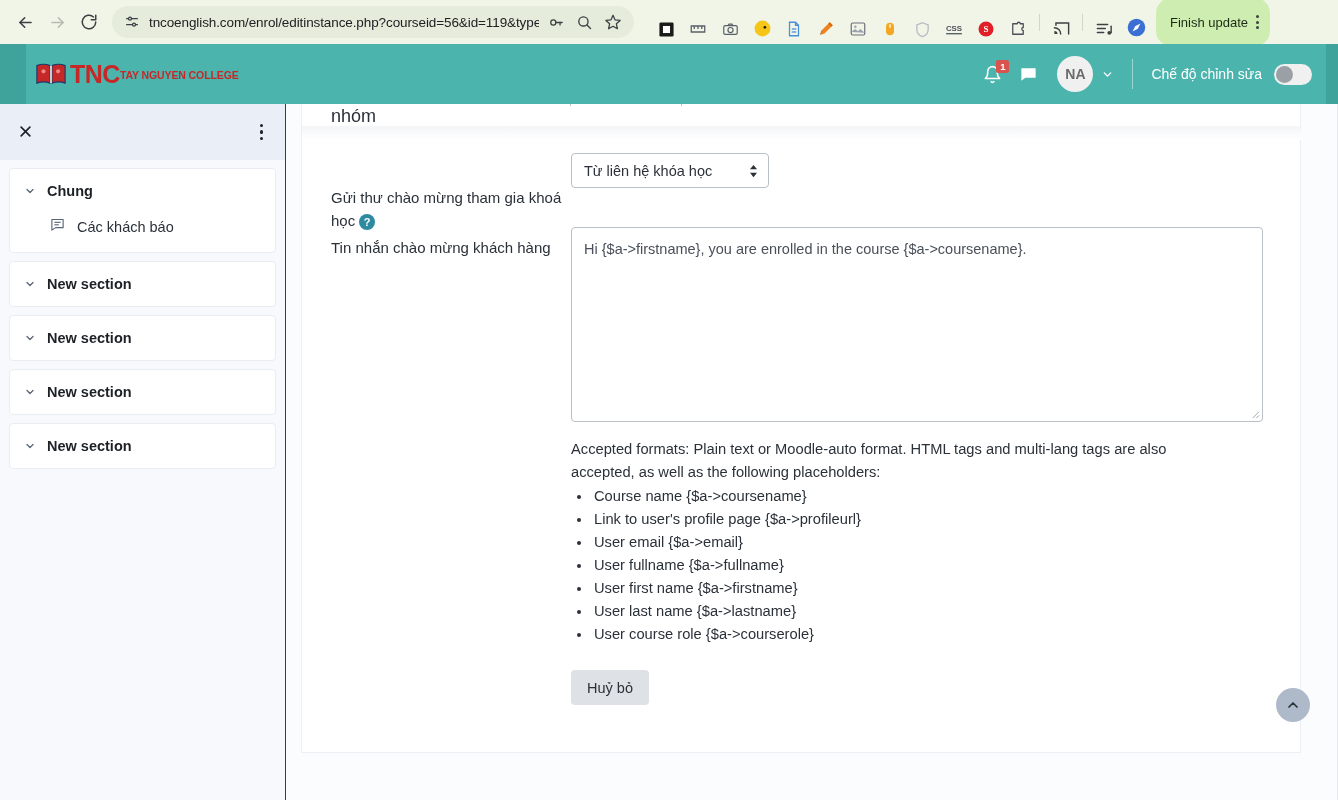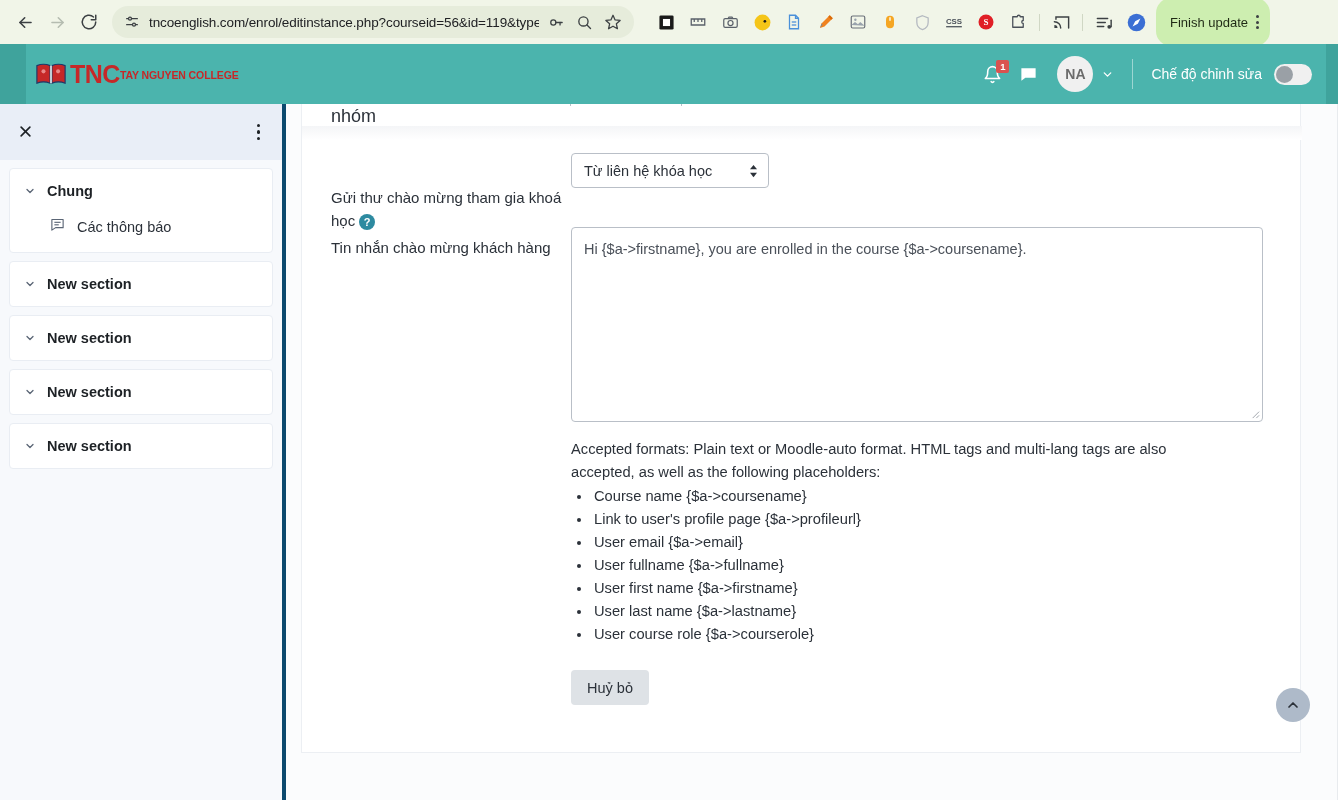--- a/index.html
+++ b/index.html
@@ -50,21 +50,21 @@
   .omni-act { flex: 0 0 auto; display:flex; align-items:center; color:#3c4043; }
 
   .ext-strip {
     flex: 1 1 auto;
     display: flex; align-items: center;
     gap: 0px;
     margin-left: 14px;
   }
   .ext-icon {
     width: 32px; height: 32px;
-    display: flex; align-items: center; justify-content: center;
+    display: flex; align-items: flex-end; justify-content: center;
     border-radius: 4px;
     flex: 0 0 auto;
   }
   .ext-sep {
     width: 1px; height: 17px; background: #d0d7c4;
     margin: 0 5px; flex: 0 0 auto;
   }
   .finish-update {
     height: 48px;
     background: #cdeeb0;
@@ -143,21 +143,21 @@
     position:absolute; left:2px; top:2px;
     width:17px; height:17px; border-radius:50%;
     background:#9aa0a6;
   }
 
   
   .sidebar {
     position:absolute; top:104px; left:0;
     width:286px; height:696px;
     background:#f7f9fc;
-    border-right:4px solid #0c4a6e;
+    border-right:1px solid #0c4a6e;
   }
   .sidebar-head {
     height:56px; display:flex; align-items:center;
     justify-content:space-between;
     padding: 0 18px 0 18px;
     background:#e9eef7;
   }
   .sb-close { font-size:19px; color:#1d2125; line-height:1; width:22px; }
   .sb-kebab { display:flex; flex-direction:column; gap:3px; padding:4px; }
   .sb-kebab i { width:3.5px; height:3.5px; border-radius:50%; background:#1d2125; display:block; }
@@ -527,21 +527,21 @@
       <span class="sb-sec-label">Chung</span>
     </div>
     <div class="sb-activity">
       <span>
         <svg width="15" height="15" viewBox="0 0 24 24" fill="none" stroke="#5a6575" stroke-width="1.8" stroke-linejoin="round">
             <path d="M3 4h18v13H9l-6 4z"></path>
             <line x1="7" y1="8.5" x2="17" y2="8.5"></line>
             <line x1="7" y1="12.5" x2="14" y2="12.5"></line>
           </svg>
       </span>
-      <span class="sb-act-label">Các thông báo</span>
+      <span class="sb-act-label">Các khách báo</span>
     </div>
   </div>
 
   <div class="sb-card">
     <div class="sb-section">
       <span class="sb-chev">
         <svg width="12" height="12" viewBox="0 0 24 24" fill="none" stroke="#5a6575" stroke-width="2.6" stroke-linecap="round" stroke-linejoin="round">
             <polyline points="6 9 12 15 18 9"></polyline>
           </svg>
       </span>

